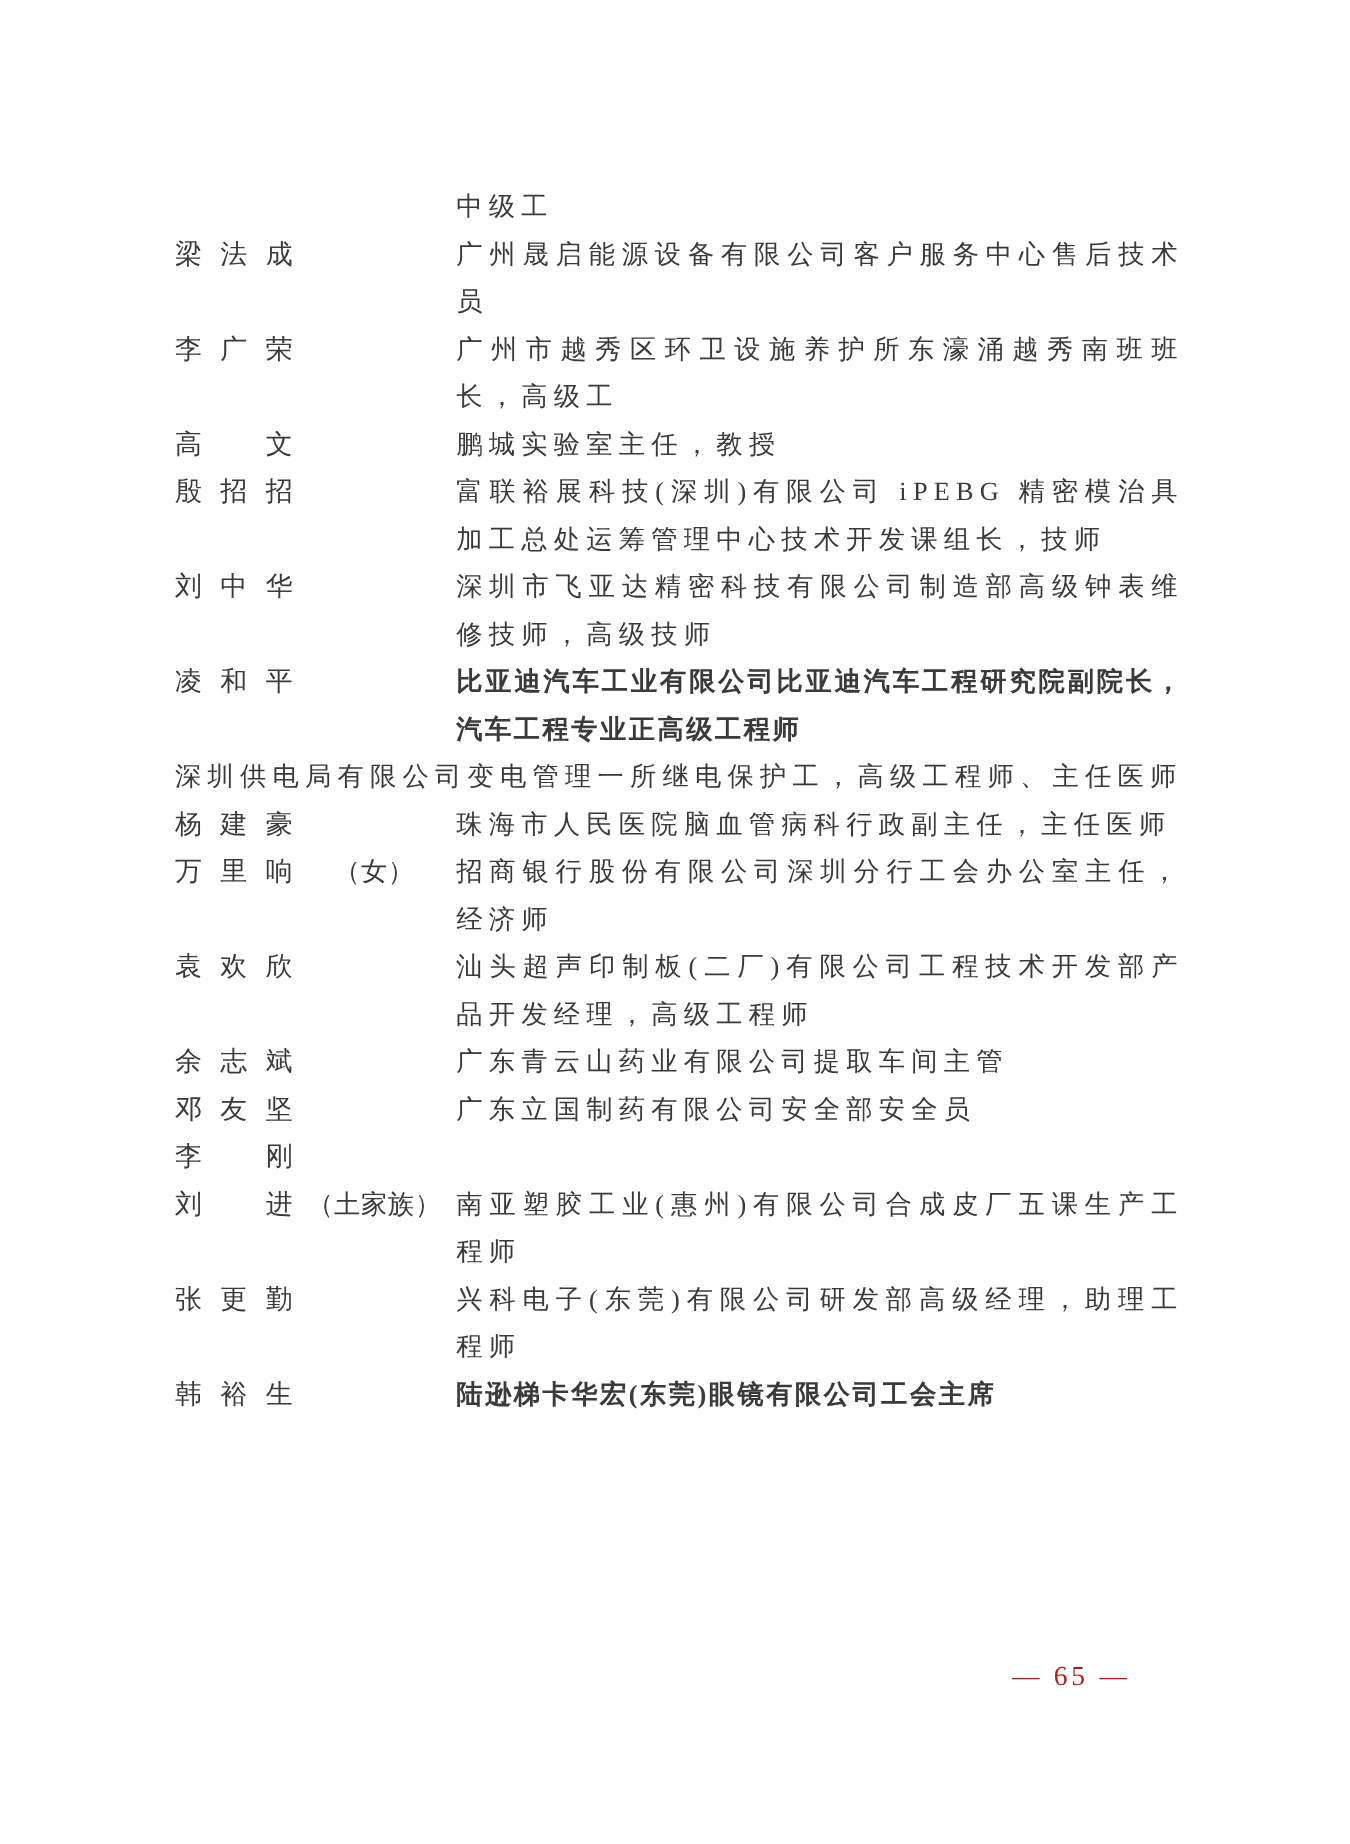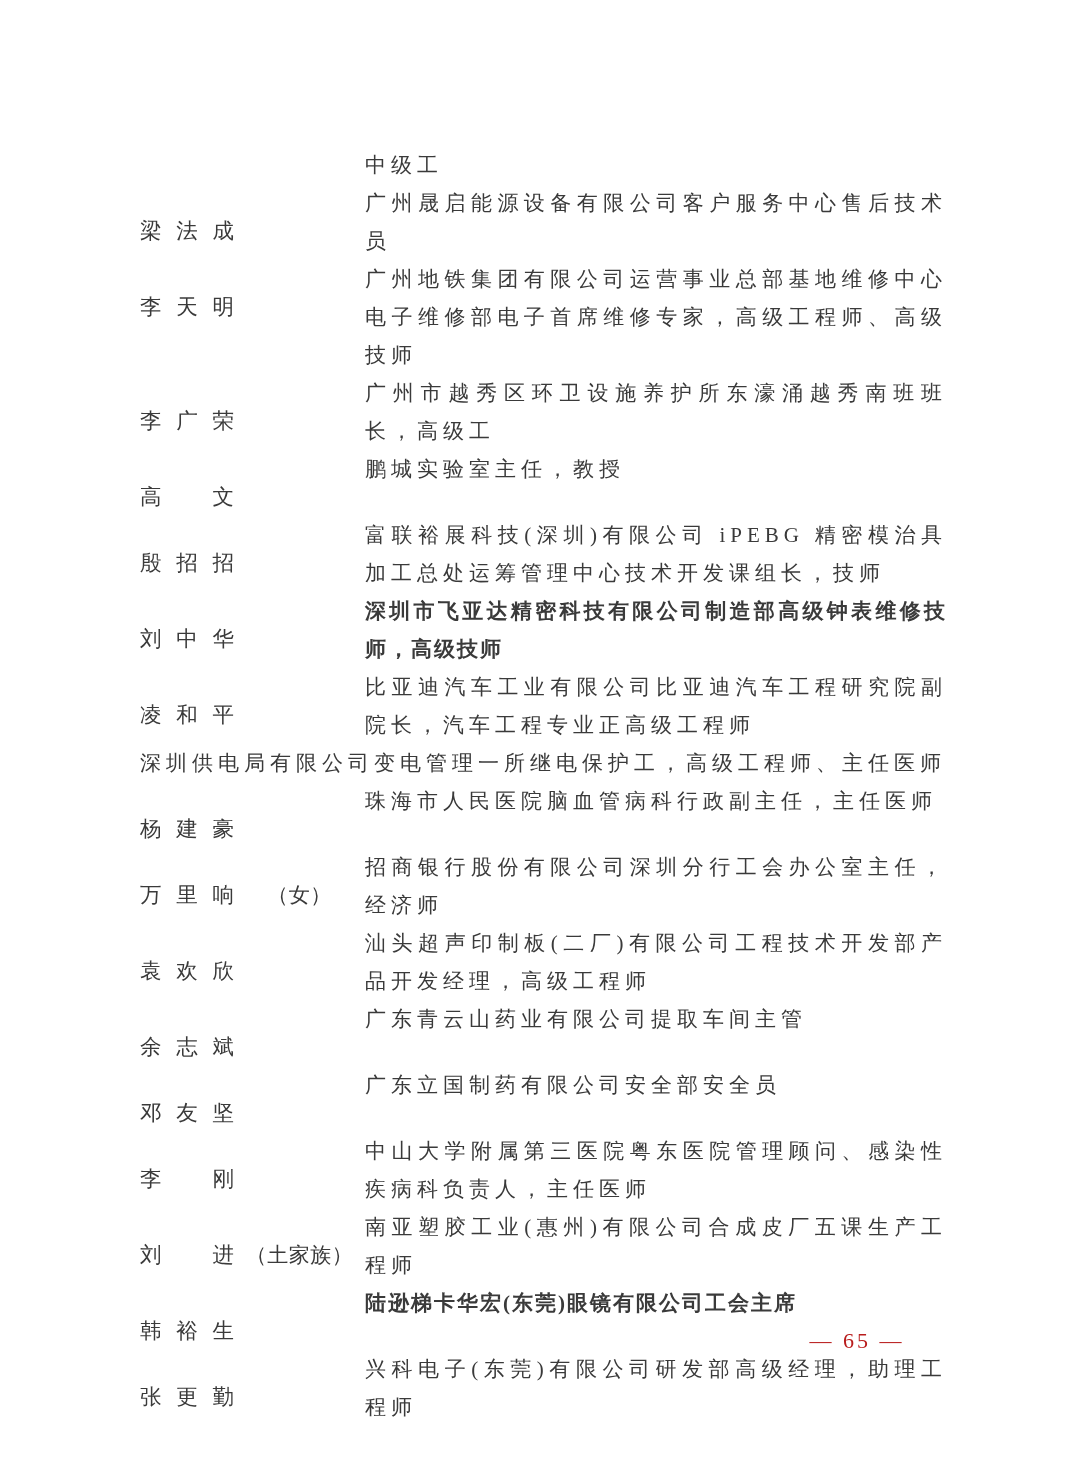--- a/index.html
+++ b/index.html
@@ -30,21 +30,20 @@
     display: flex;
     align-items: flex-start;
   }
   .name-cell {
     flex: 0 0 225px;
     display: flex;
     align-items: flex-start;
     line-height: 38px;
     font-size: 21.5px;
     white-space: nowrap;
-    margin-top: 28px;
   }
   .person-name {
     display: inline-block;
     width: 94px;
     text-align: justify;
     text-align-last: justify;
     -moz-text-align-last: justify;
   }
   .annotation {
     flex: 1 1 auto;
@@ -94,27 +93,20 @@
     </div>
 
     <div class="entry">
       <div class="name-cell">
         <span class="person-name">梁法成</span>
         <span class="annotation"></span>
       </div>
       <div class="desc">广州晟启能源设备有限公司客户服务中心售后技术员</div>
     </div>
 
-    <div class="entry">
-      <div class="name-cell">
-        <span class="person-name">李天明</span>
-        <span class="annotation"></span>
-      </div>
-      <div class="desc">广州地铁集团有限公司运营事业总部基地维修中心电子维修部电子首席维修专家，高级工程师、高级技师</div>
-    </div>
 
 
     <div class="entry">
       <div class="name-cell">
         <span class="person-name">李广荣</span>
         <span class="annotation"></span>
       </div>
       <div class="desc">广州市越秀区环卫设施养护所东濠涌越秀南班班长，高级工</div>
     </div>
 
@@ -192,43 +184,42 @@
         <span class="annotation"></span>
       </div>
       <div class="desc">广东立国制药有限公司安全部安全员</div>
     </div>
 
     <div class="entry">
       <div class="name-cell">
         <span class="person-name">李刚</span>
         <span class="annotation"></span>
       </div>
-      <div class="desc">中山大学附属第三医院粤东医院管理顾问、感染性疾病科负责人，主任医师</div>
     </div>
 
     <div class="entry">
       <div class="name-cell">
         <span class="person-name">刘进</span>
         <span class="annotation">（土家族）</span>
       </div>
       <div class="desc">南亚塑胶工业(惠州)有限公司合成皮厂五课生产工程师</div>
     </div>
 
     <div class="entry">
       <div class="name-cell">
+        <span class="person-name">张更勤</span>
+        <span class="annotation"></span>
+      </div>
+      <div class="desc">兴科电子(东莞)有限公司研发部高级经理，助理工程师</div>
+    </div>
+
+    <div class="entry">
+      <div class="name-cell">
         <span class="person-name">韩裕生</span>
         <span class="annotation"></span>
       </div>
       <div class="desc">陆逊梯卡华宏(东莞)眼镜有限公司工会主席</div>
     </div>
-
-    <div class="entry">
-      <div class="name-cell">
-        <span class="person-name">张更勤</span>
-        <span class="annotation"></span>
-      </div>
-      <div class="desc">兴科电子(东莞)有限公司研发部高级经理，助理工程师</div>
-    </div>
   </div>
 
   <div class="page-footer">— 65 —</div>
 
 </div>
 
 </body></html>

